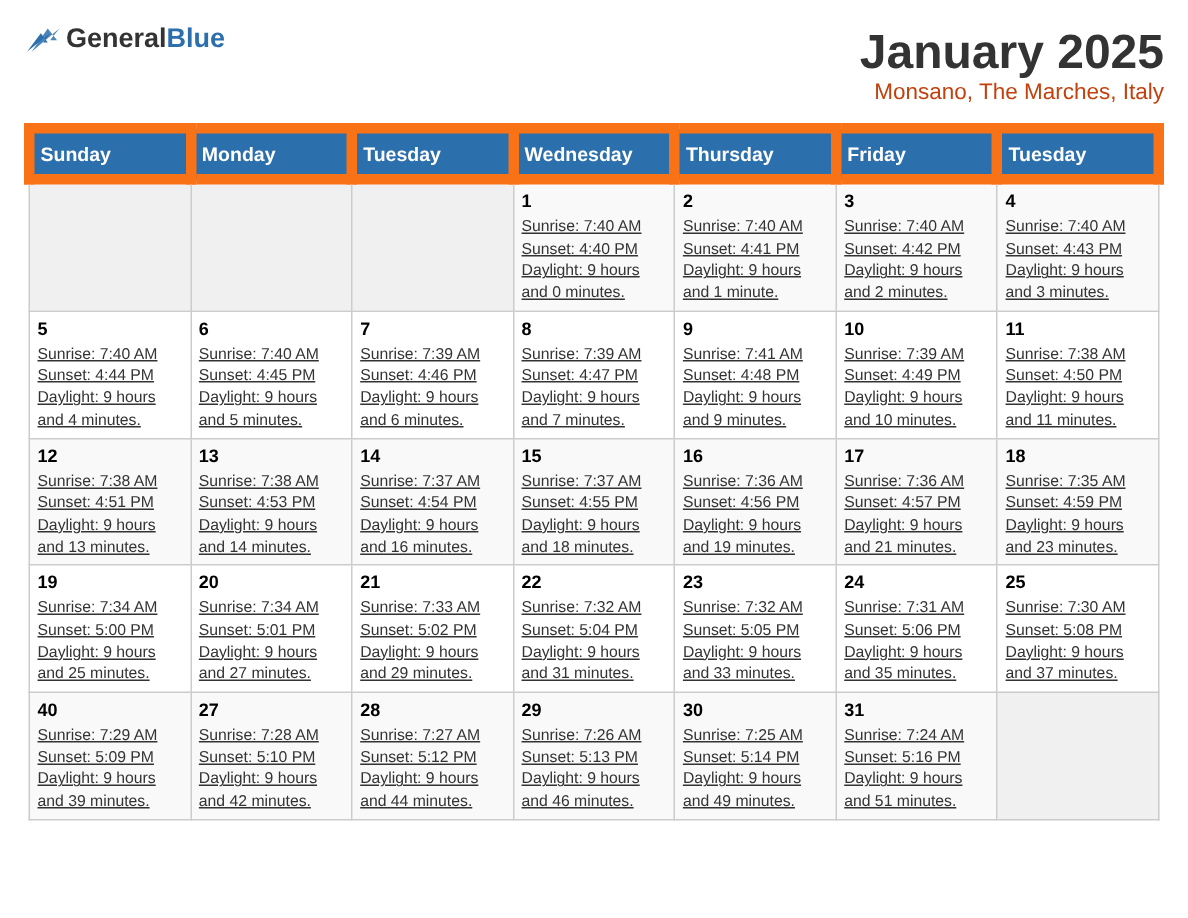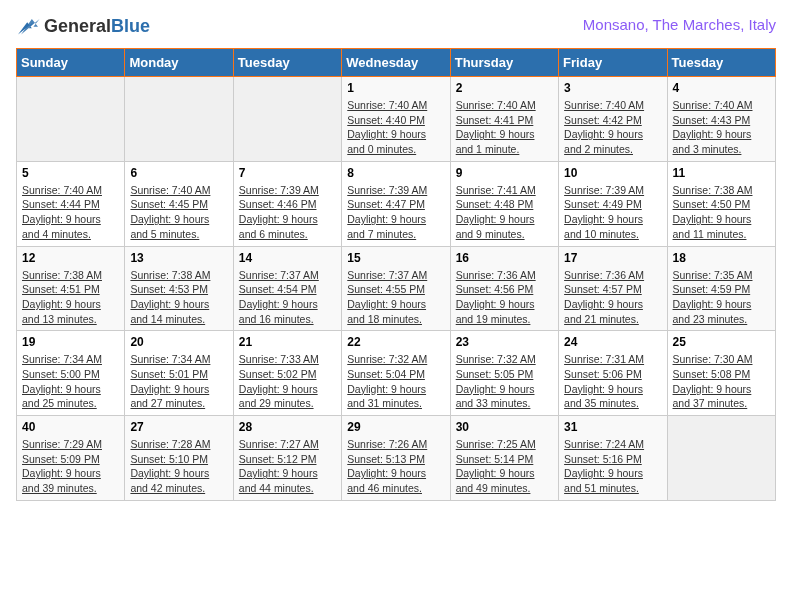--- a/index.html
+++ b/index.html
@@ -40,37 +40,37 @@
     .title-area {
       text-align: right;
     }
     .month-title {
       font-size: 32px;
       font-weight: bold;
       color: #333;
     }
     .location-title {
       font-size: 15px;
-      color: #8b5cf6;
+      color: #c2410c;
     }
     .calendar-table {
       width: 100%;
       border-collapse: collapse;
       font-size: 11px;
     }
     .calendar-table thead tr {
       background-color: #2c6fad;
       color: #fff;
     }
     .calendar-table thead th {
       padding: 6px 4px;
       text-align: left;
       font-size: 13px;
       font-weight: bold;
-      border: 1px solid #f97316;
+      border: 7px solid #f97316;
     }
     .calendar-table tbody tr {
       vertical-align: top;
     }
     .calendar-table tbody td {
       border: 1px solid #ccc;
       padding: 4px 5px;
       width: calc(100% / 7);
       min-height: 80px;
       vertical-align: top;
@@ -104,20 +104,21 @@
       <polygon points="6,24 20,4 28,14 22,14 30,4" fill="#2c6fad" opacity="0.85"></polygon>
       <polygon points="2,24 14,8 20,16 16,16 22,8" fill="#2c6fad"></polygon>
     </svg>
     <div>
       <div>
         <span class="logo-text-general">General</span><span class="logo-text-blue">Blue</span>
       </div>
     </div>
   </div>
   <div class="title-area">
+    <div class="month-title">January 2025</div>
     <div class="location-title">Monsano, The Marches, Italy</div>
   </div>
 </div>
 
 <table class="calendar-table">
   <thead>
     <tr>
     <th>Sunday</th>
         <th>Monday</th>
         <th>Tuesday</th>

